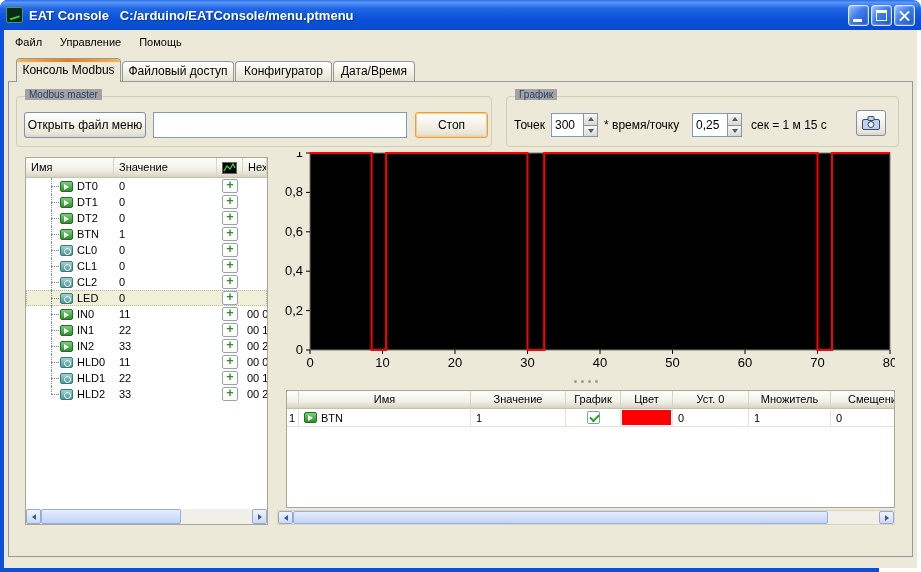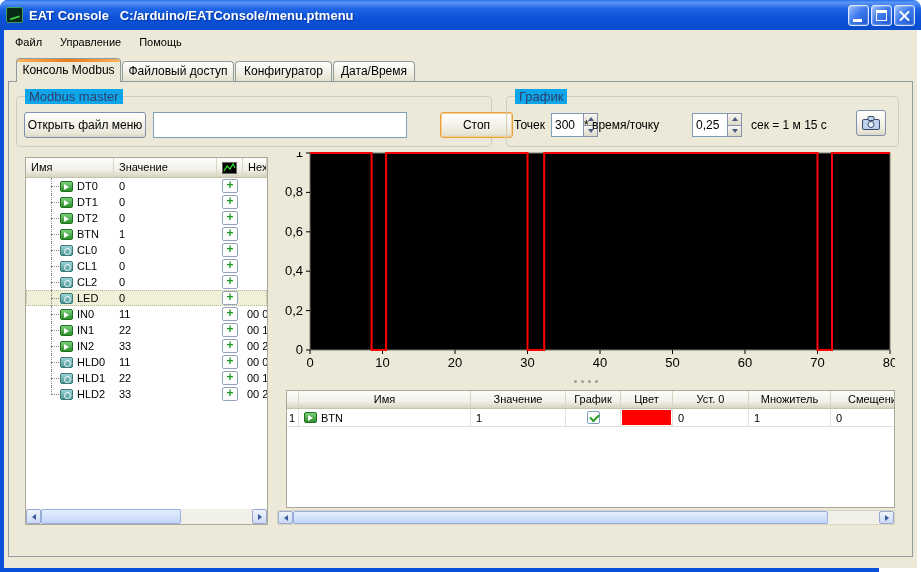--- a/index.html
+++ b/index.html
@@ -28,33 +28,33 @@
 .tab{position:absolute;font-size:12px;text-align:center;border:1px solid #919B9C;border-bottom:none;border-radius:4px 4px 0 0;
  background:linear-gradient(180deg,#FFFFFF,#F1EFE2 60%,#E4E1D0);line-height:19px;z-index:2;overflow:hidden}
 .tab.active{background:#ECE9D8;z-index:3;line-height:22px}
 .tab.active::before{content:"";position:absolute;left:0;right:0;top:0;height:3px;border-radius:3px 3px 0 0;
  background:linear-gradient(90deg,#F9B25C,#E87D1E 50%,#F9B25C)}
 .tab1{left:16px;top:58px;width:105px;height:24px}
 .tab2{left:122px;top:61px;width:112px;height:20px}
 .tab3{left:235px;top:61px;width:97px;height:20px}
 .tab4{left:333px;top:61px;width:82px;height:20px}
 .groupbox{position:absolute;border:1px solid #D0CDB8;border-radius:4px;z-index:2}
-.groupbox .legend{position:absolute;top:-8px;left:8px;background:#0ea5e9;padding:0 4px;font-size:13px;color:#30406E}
+.groupbox .legend{position:absolute;top:-8px;left:8px;background:#a3a3a3;padding:0 4px;font-size:10px;color:#30406E}
 #gb-modbus{left:16px;top:96px;width:476px;height:51px}
 #gb-grafik{left:506px;top:96px;width:393px;height:51px}
 .xp-btn{position:absolute;height:26px;border:1px solid #7E8FB0;border-radius:3px;cursor:default;
  background:linear-gradient(180deg,#FFFFFF 0%,#F4F2E8 50%,#E9E6D8 85%,#DAD6C2 100%);
  font-family:inherit;font-size:12px;z-index:2}
 #btn-open{left:24px;top:112px;width:122px}
 #input-file{position:absolute;left:153px;top:112px;width:254px;height:26px;border:1px solid #7F9DB9;padding:0 4px;
  font-family:inherit;font-size:12px;z-index:2;background:#fff}
-#btn-stop{left:440px;top:112px;width:73px;border-color:#E8A23C;box-shadow:inset 0 0 0 1px #F5CD92}
+#btn-stop{left:415px;top:112px;width:73px;border-color:#E8A23C;box-shadow:inset 0 0 0 1px #F5CD92}
 .glabel{position:absolute;top:112px;height:26px;line-height:26px;font-size:12px;z-index:2;white-space:nowrap}
 #lbl-points{left:514px}
-#lbl-perpoint{left:584px}
+#lbl-perpoint{left:604px}
 #lbl-duration{left:751px}
 .spin{position:absolute;top:113px;height:24px;display:flex;z-index:2}
 #spin-points{left:551px;width:47px}
 #spin-time{left:692px;width:50px}
 .spin input{flex:1;min-width:0;height:24px;border:1px solid #7F9DB9;border-right:none;padding:0 3px;font-family:inherit;font-size:12px}
 .spin .arrows{width:15px;display:flex;flex-direction:column;flex:none}
 .spin-btn{flex:1;border:1px solid #8593AE;background:linear-gradient(#F8F7F2,#DDD9C8);position:relative}
 .spin-btn.down{border-top:none}
 .spin-btn::after{content:"";position:absolute;left:50%;top:50%;transform:translate(-50%,-50%);
  border-left:3px solid transparent;border-right:3px solid transparent}

